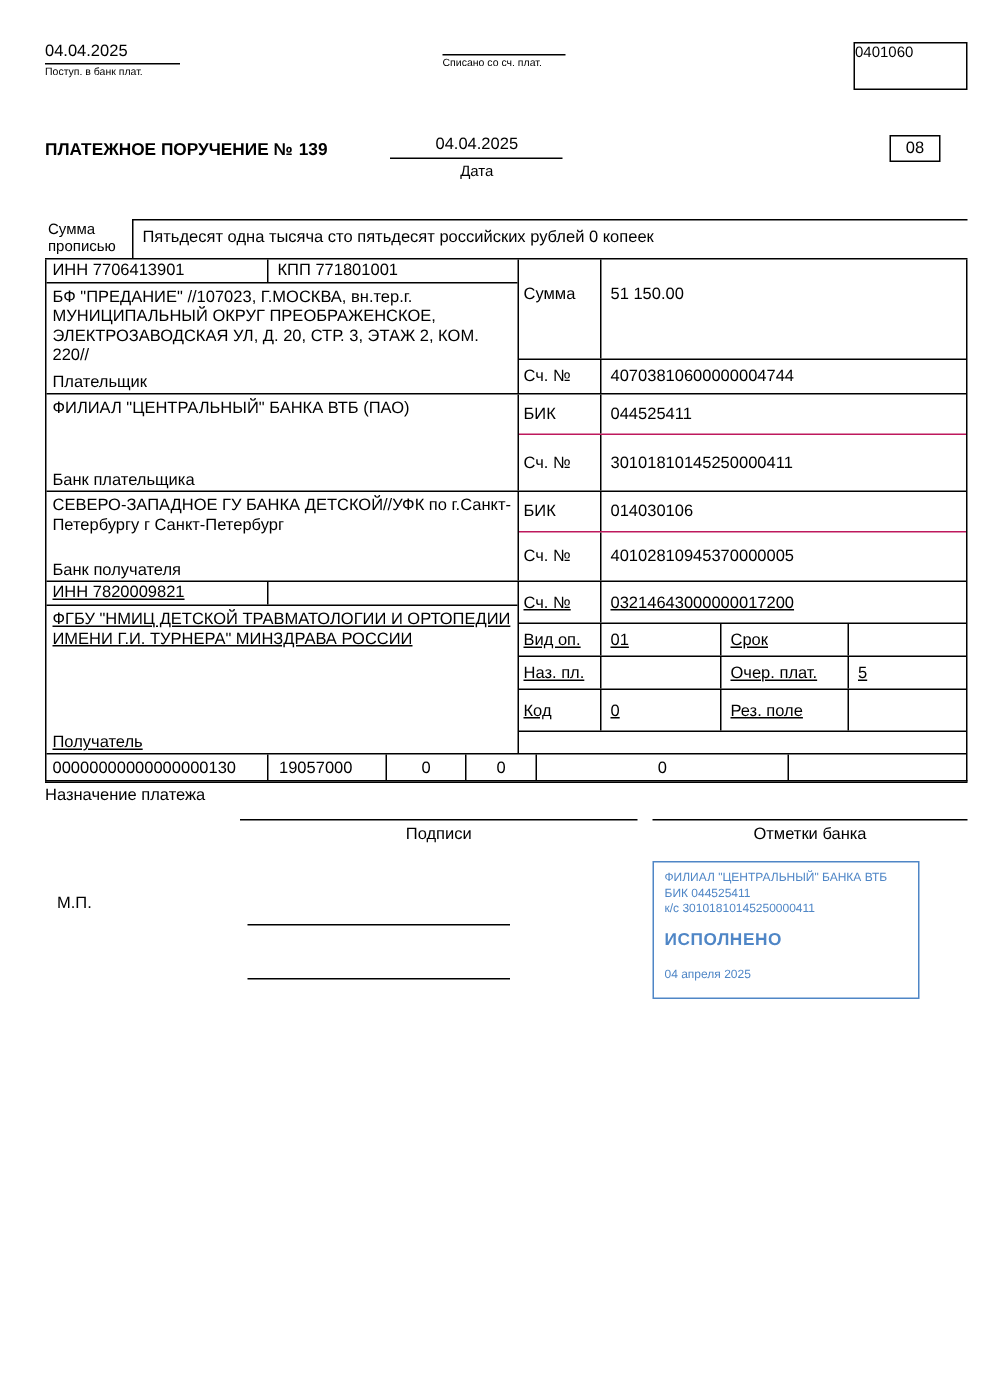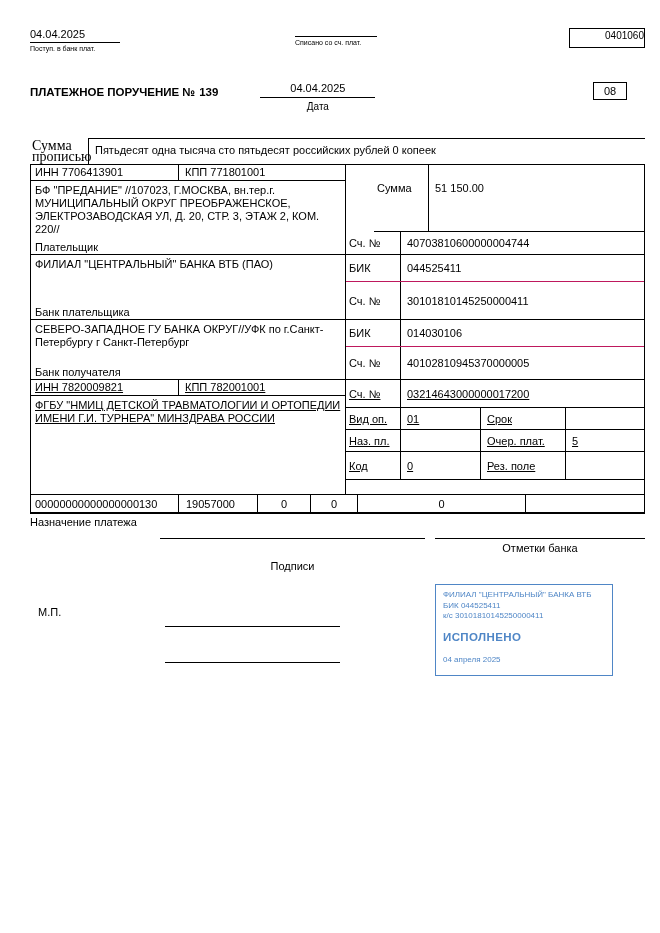--- a/index.html
+++ b/index.html
@@ -19,22 +19,22 @@
 
   
   .header-row { display: flex; align-items: flex-start; }
   .received { width: 110px; }
   .received .val { width: 90px; border-bottom: 1px solid #000; padding-bottom: 2px; }
   .received .tiny { margin-top: 2px; }
   .debited { width: 110px; margin-left: 155px; padding-top: 8px; }
   .debited .line { width: 82px; border-top: 1px solid #000; }
   .debited .tiny { margin-top: 2px; }
   .form-code-box {
-    margin-left: auto; width: 76px; height: 20px;
-    border: 1px solid #000; text-align: right;
+    margin-left: auto; width: 76px; height: 32px;
+    border: 1px solid #000; text-align: left;
     font-size: 10px; line-height: 14px;
   }
 
   
   .title-row { display: flex; align-items: flex-start; margin-top: 30px; }
   .title { font-weight: bold; font-size: 11.5px; padding-top: 4px; white-space: nowrap; }
   .title .num { margin-left: 4px; }
   .date-block { margin-left: 42px; width: 115px; text-align: center; }
   .date-block .val { border-bottom: 1px solid #000; padding-bottom: 3px; }
   .date-block .sub-label { margin-top: 3px; }
@@ -42,41 +42,41 @@
   .paytype-block .line { height: 15px; border-bottom: 1px solid #000; }
   .paytype-block .sub-label { margin-top: 3px; }
   .status-box {
     margin-left: auto; margin-right: 18px;
     width: 34px; height: 18px; border: 1px solid #000;
     text-align: center; line-height: 16px;
   }
 
   
   .words-row { display: flex; margin-top: 26px; border-bottom: 1px solid #000; }
-  .words-label { width: 58px; font-size: 14px; line-height: 11px; padding: 2px 0 2px 2px; font-family: Liberation Serif, serif; }
+  .words-label { width: 58px; font-size: 10px; line-height: 11px; padding: 2px 0 2px 2px; }
   .words-value { flex: 1; border-top: 1px solid #000; border-left: 1px solid #000; padding: 5px 6px 4px 6px; }
 
   
   .doc-table { border-left: 1px solid #000; border-right: 1px solid #000; border-bottom: 1px solid #000; width: 615px; }
   .band { display: flex; border-bottom: 1px solid #000; }
   .band-left { width: 315px; border-right: 1px solid #000; display: flex; flex-direction: column; }
   .band-right { flex: 1; display: flex; flex-direction: column; }
 
   .inn-row { display: flex; height: 16px; border-bottom: 1px solid #000; }
   .inn-cell { width: 148px; border-right: 1px solid #000; padding: 1px 4px; }
   .kpp-cell { flex: 1; padding: 1px 6px; }
 
   .party-block { flex: 1; display: flex; flex-direction: column; justify-content: space-between; padding: 3px 4px 1px 4px; }
   .party-name { line-height: 13px; }
   .party-label { padding-top: 2px; }
 
   .rt-row { display: flex; }
   .rt-label { width: 55px; border-right: 1px solid #000; padding: 0 3px; display: flex; align-items: center; }
   .rt-value { flex: 1; padding: 0 6px; display: flex; align-items: center; }
-  .sum-row { height: 67px; border-bottom: 1px solid #000; margin-left: 28px; }
+  .sum-row { height: 67px; border-bottom: 1px solid #000; }
   .sum-row .rt-label, .sum-row .rt-value { align-items: flex-start; padding-top: 17px; }
   .acct-row { flex: 1; }
   .bik-row { height: 27px; border-bottom: 1px solid #be185d; }
   .acct-fixed { height: 28px; border-bottom: 1px solid #000; }
 
   .ops-row { display: flex; height: 22px; border-bottom: 1px solid #000; }
   .ops-row.tall { height: 28px; }
   .ops-c1 { width: 55px; border-right: 1px solid #000; padding: 0 3px; display: flex; align-items: center; }
   .ops-c2 { width: 80px; border-right: 1px solid #000; padding: 0 6px; display: flex; align-items: center; }
   .ops-c3 { width: 85px; border-right: 1px solid #000; padding: 0 6px; display: flex; align-items: center; }
@@ -99,21 +99,21 @@
   .bc-5 { width: 168px; justify-content: center; }
   .bc-6 { flex: 1; }
 
   
   .purpose-text { min-height: 80px; padding: 6px 2px 0 2px; line-height: 13.5px; }
   .purpose-label-row { border-top: 1px solid #000; padding-top: 2px; }
 
   
   .sign-headers { display: flex; margin-top: 10px; }
   .sh-spacer1 { width: 130px; }
-  .sig-head { width: 265px; border-top: 1px solid #000; text-align: center; padding-top: 21px; }
+  .sig-head { width: 265px; border-top: 1px solid #000; text-align: center; padding-top: 3px; }
   .sh-spacer2 { width: 10px; }
   .marks-head { flex: 1; border-top: 1px solid #000; text-align: center; padding-top: 3px; }
 
   
   .bottom { position: relative; height: 240px; margin-top: 6px; }
   .mp { position: absolute; left: 8px; top: 28px; }
   .sig-line { position: absolute; left: 135px; width: 175px; border-bottom: 1px solid #000; height: 1px; }
   .sig-line.first { top: 48px; }
   .sig-line.second { top: 84px; }
   .stamp {
@@ -200,44 +200,44 @@
         <div class="rt-row acct-row">
           <div class="rt-label">Сч. №</div>
           <div class="rt-value">30101810145250000411</div>
         </div>
       </div>
     </div>
 
     <div class="band band-3">
       <div class="band-left">
         <div class="party-block">
-          <div class="party-name">СЕВЕРО-ЗАПАДНОЕ ГУ БАНКА ОКРУГ//УФК по г.Санкт-Петербургу г Санкт-Петербург</div>
+          <div class="party-name">СЕВЕРО-ЗАПАДНОЕ ГУ БАНКА ДЕТСКОЙ//УФК по г.Санкт-Петербургу г Санкт-Петербург</div>
           <div class="party-label">Банк получателя</div>
         </div>
       </div>
       <div class="band-right">
         <div class="rt-row bik-row">
           <div class="rt-label">БИК</div>
           <div class="rt-value">014030106</div>
         </div>
         <div class="rt-row acct-row">
           <div class="rt-label">Сч. №</div>
           <div class="rt-value">40102810945370000005</div>
         </div>
       </div>
     </div>
 
     <div class="band band-4">
       <div class="band-left">
         <div class="inn-row">
           <div class="inn-cell">ИНН 7820009821</div>
-          <div class="kpp-cell">КПП 782001001</div>
         </div>
         <div class="party-block">
           <div class="party-name">ФГБУ "НМИЦ ДЕТСКОЙ ТРАВМАТОЛОГИИ И ОРТОПЕДИИ ИМЕНИ Г.И. ТУРНЕРА" МИНЗДРАВА РОССИИ</div>
+          <div class="party-label">Получатель</div>
         </div>
       </div>
       <div class="band-right">
         <div class="rt-row acct-fixed">
           <div class="rt-label">Сч. №</div>
           <div class="rt-value">03214643000000017200</div>
         </div>
         <div class="ops-row">
           <div class="ops-c1">Вид оп.</div>
           <div class="ops-c2">01</div>

